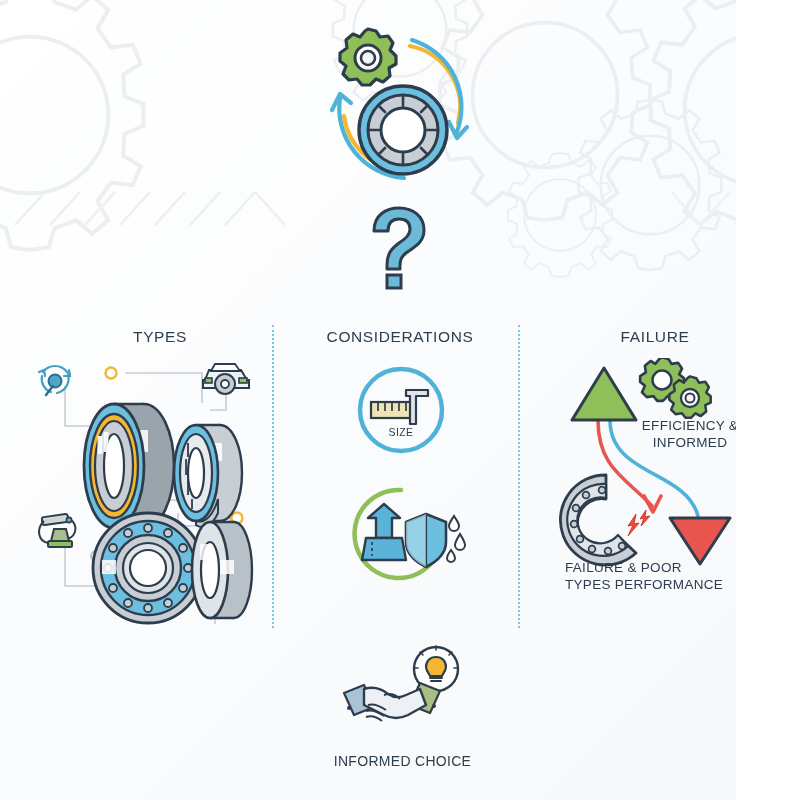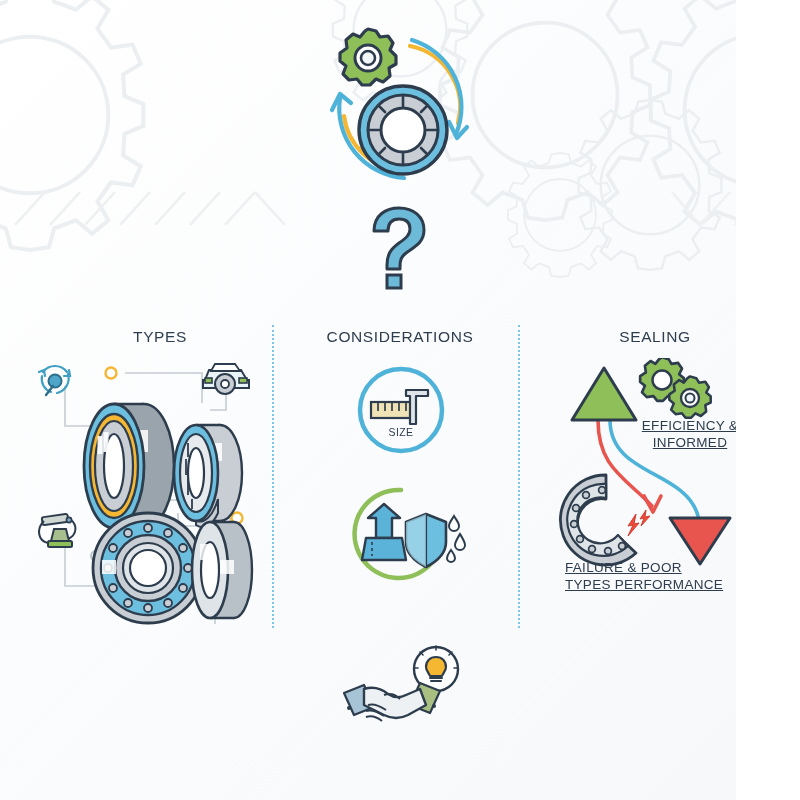--- a/index.html
+++ b/index.html
@@ -26,21 +26,20 @@
     white-space:nowrap;
   }
   .caption{
     position:absolute;
     font-size:13.5px;
     letter-spacing:0.3px;
     color:#2e3d4d;
     text-align:center;
     line-height:1.25;
     white-space:nowrap;
-    text-decoration:underline;
   }
   .divider{
     position:absolute;
     width:2px;
     border-left:2px dotted #79c6e6;
   }
   .art{position:absolute;}
   .smalllabel{
     font-size:10.5px;
     fill:#2e3d4d;
@@ -135,21 +134,21 @@
 
   <svg class="art" style="left:360px;top:205px;" width="80" height="85" viewBox="0 0 80 85">
     <path d="M14,26 C14,10 26,3 39,3 C54,3 64,12 64,25 C64,38 54,42 46,48
              C41,52 40,55 40,62 L40,64 L27,64 L27,60 C27,49 31,44 39,38
              C46,33 50,30 50,24 C50,17 46,14 39,14 C32,14 28,18 28,26 Z" fill="#6cb9d8" stroke="#2e3d4d" stroke-width="3" stroke-linejoin="round"></path>
     <rect x="27" y="70" width="14" height="13" fill="#6cb9d8" stroke="#2e3d4d" stroke-width="3"></rect>
   </svg>
 
   <div class="sec-title" style="left:80px;top:328px;width:160px;">TYPES</div>
   <div class="sec-title" style="left:300px;top:328px;width:200px;text-align:center;">CONSIDERATIONS</div>
-  <div class="sec-title" style="left:570px;top:328px;width:170px;">SEALING</div>
+  <div class="sec-title" style="left:570px;top:328px;width:170px;">FAILURE</div>
 
   <div class="divider" style="left:272px;top:325px;height:303px;"></div>
   <div class="divider" style="left:518px;top:325px;height:303px;"></div>
 
   <svg class="art" style="left:30px;top:358px;" width="245" height="270" viewBox="0 0 245 270">
 
     <g stroke="#c4ccd4" stroke-width="1.6" fill="none">
       <path d="M95,15 L172,15 L172,45"></path>
       <path d="M35,28 L35,68 L62,68"></path>
       <path d="M196,35 L196,52 L180,52"></path>
@@ -382,14 +381,15 @@
       <circle cx="19" cy="63" r="2" fill="#2e3d4d"></circle>
       <circle cx="104" cy="61" r="2" fill="#2e3d4d"></circle>
       <path d="M34,44 C44,41 52,44 58,49 C64,53 70,53 76,50 L90,44 L96,60
                L78,70 C70,74 62,74 54,70 L34,60 Z" fill="#eef1f3" stroke="#2e3d4d" stroke-width="2.4" stroke-linejoin="round"></path>
       <path d="M38,60 C44,58 50,61 56,65" fill="none" stroke="#2e3d4d" stroke-width="2"></path>
       <path d="M36,66 C42,64 48,67 54,71" fill="none" stroke="#2e3d4d" stroke-width="2"></path>
       <path d="M36,72 C42,70 47,72 52,76" fill="none" stroke="#2e3d4d" stroke-width="2"></path>
       <path d="M54,50 C60,48 66,50 70,54" fill="none" stroke="#2e3d4d" stroke-width="2"></path>
     </g>
   </svg>
+  <div class="caption" style="left:310px;top:753px;width:185px;font-size:14px;">INFORMED CHOICE</div>
 
 </div>
 
 </body></html>

